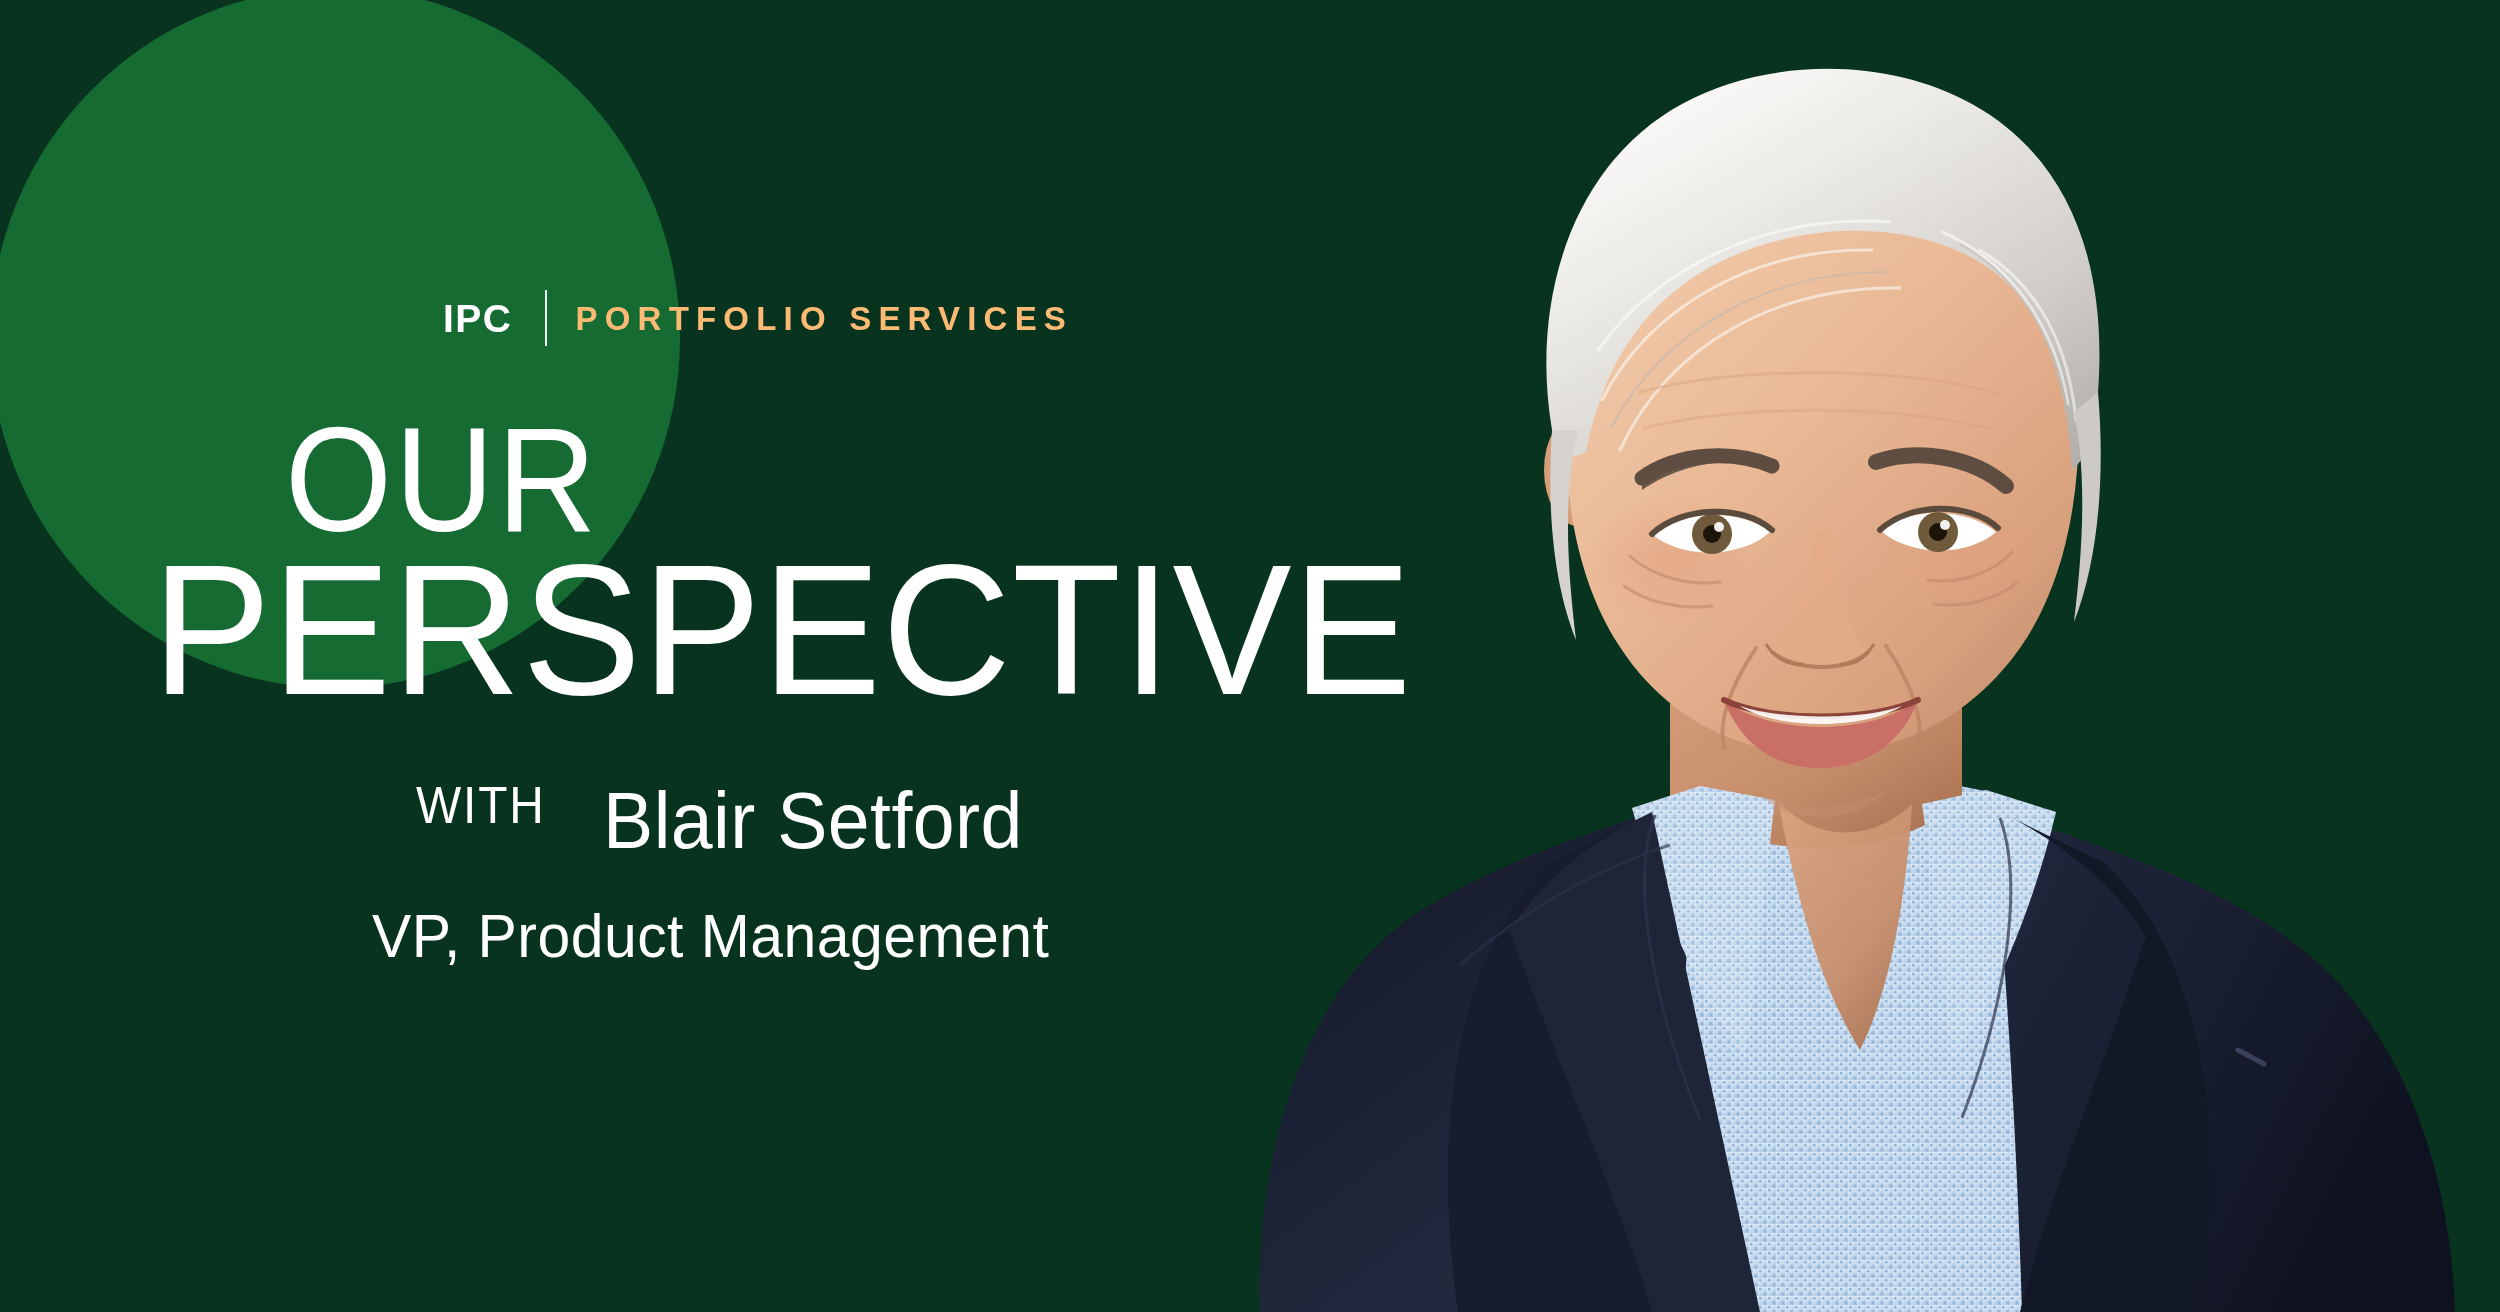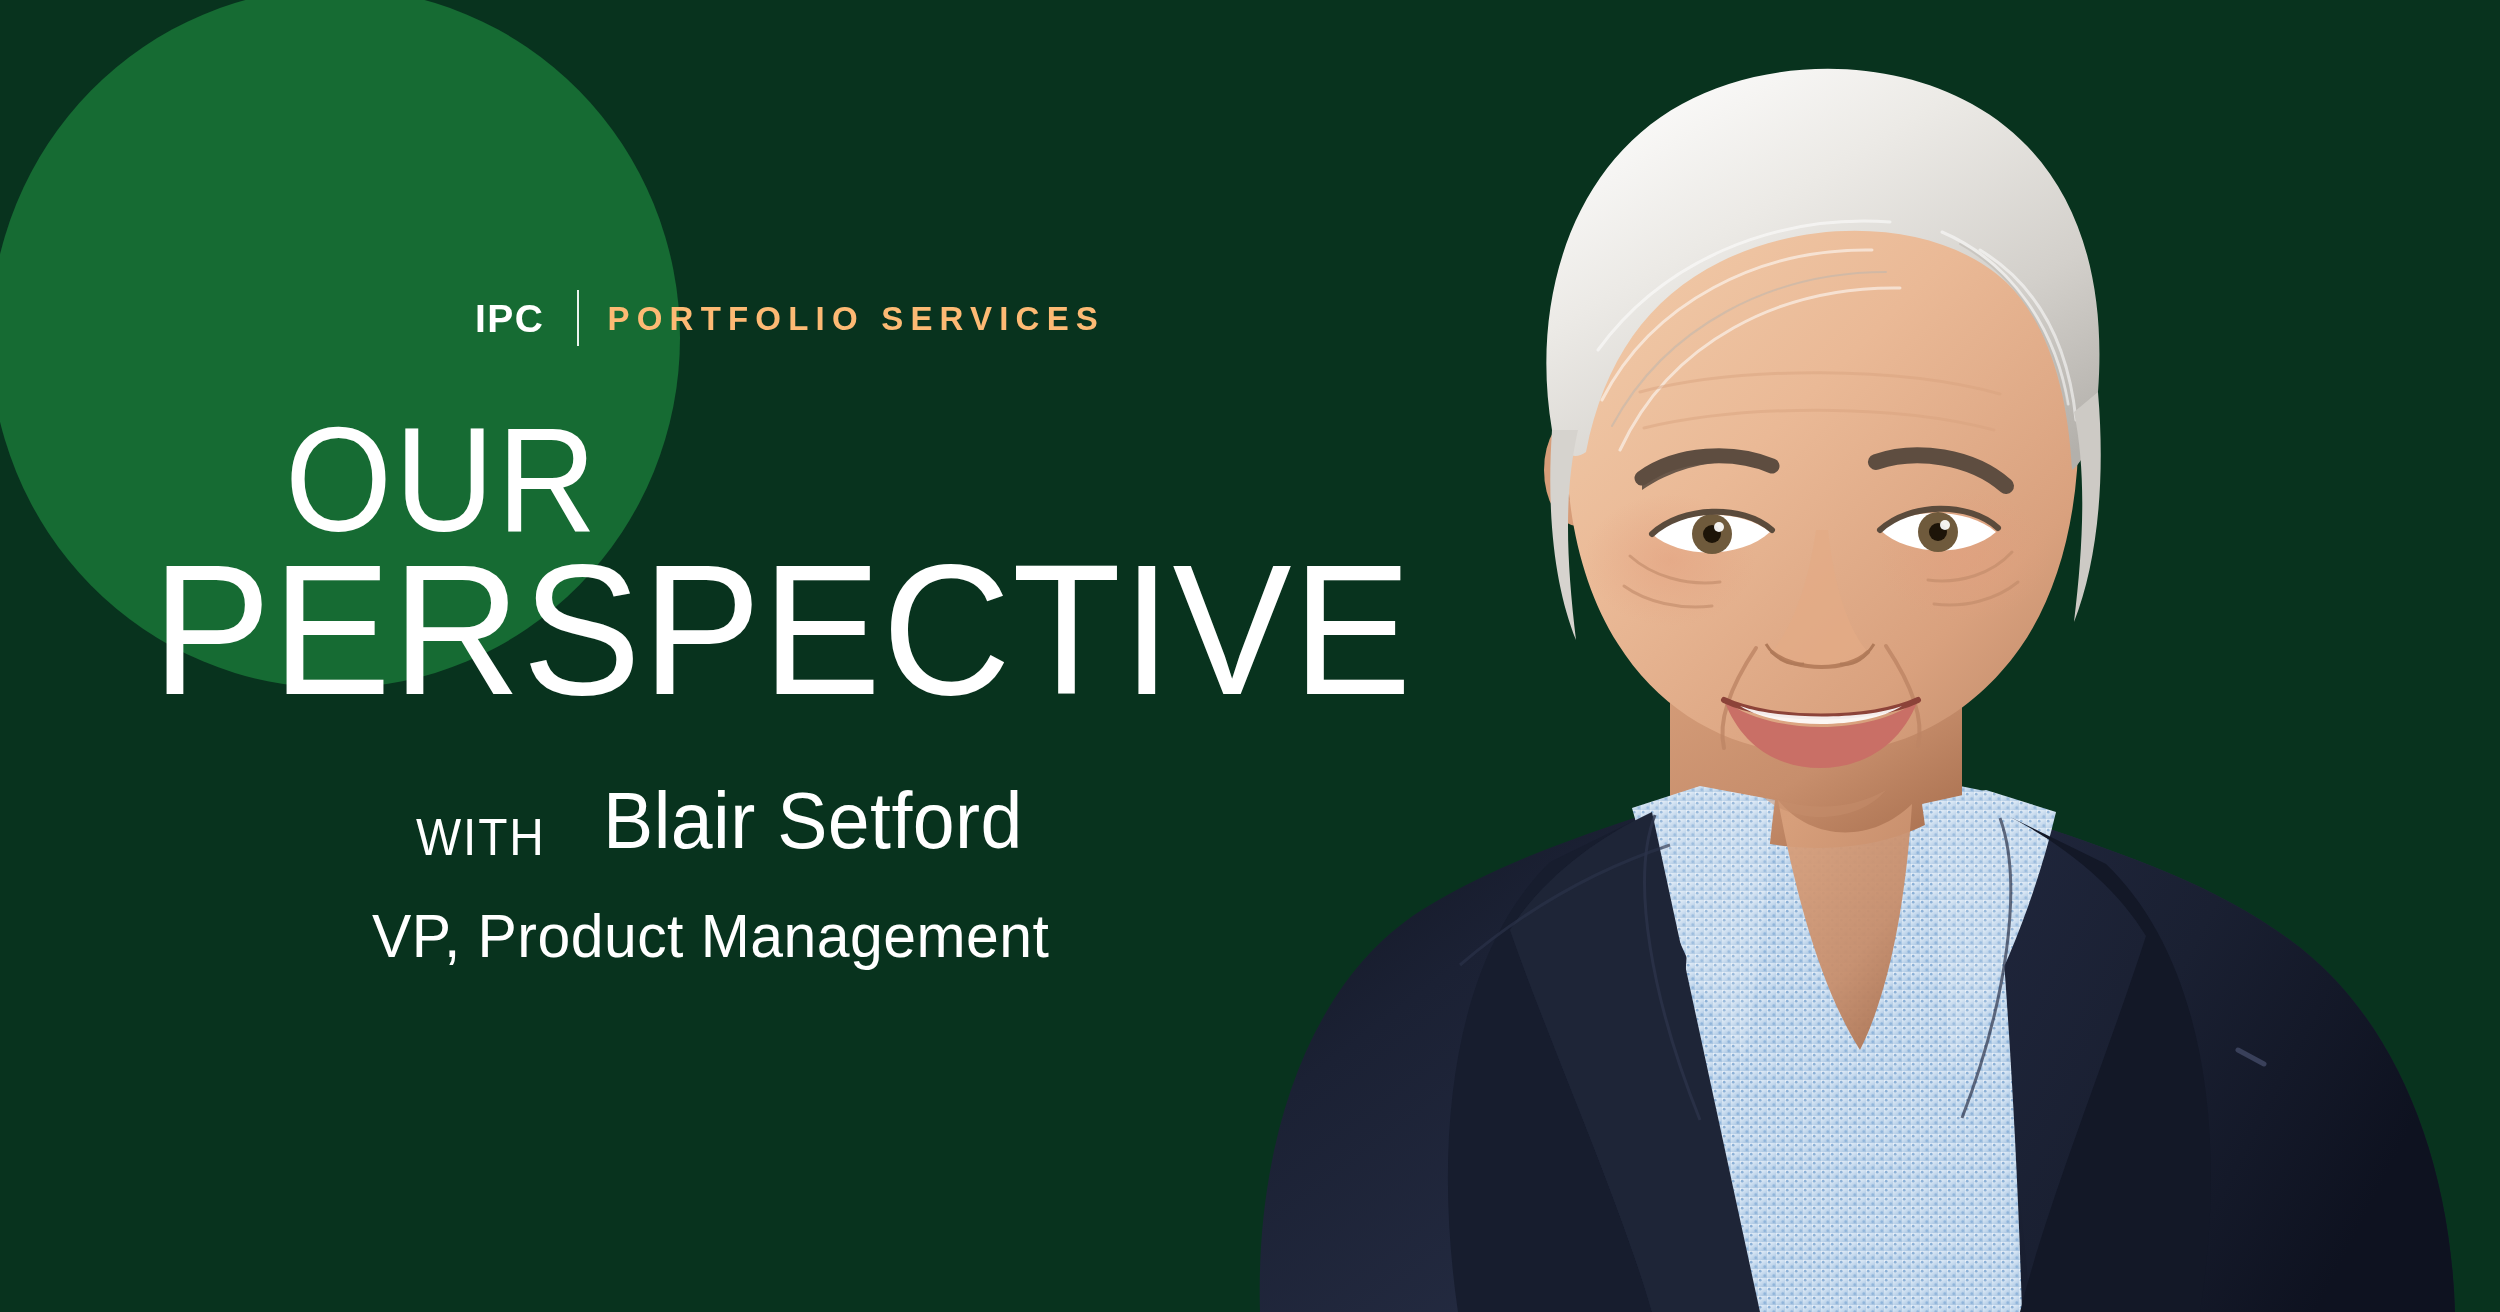--- a/index.html
+++ b/index.html
@@ -48,21 +48,20 @@
     align-items: center;
     height: 46px;
     white-space: nowrap;
   }
   .brand-ipc {
     font-size: 39px;
     font-weight: 700;
     letter-spacing: 1.5px;
     line-height: 1;
     color: #ffffff;
-    margin-left: 32px;
   }
   .brand-divider {
     width: 2px;
     height: 56px;
     background: #ffffff;
     opacity: .92;
     margin: 0 29px 0 32px;
     flex: none;
   }
   .brand-sub {
@@ -99,21 +98,21 @@
     transform: scaleX(0.965);
     transform-origin: left top;
     white-space: nowrap;
   }
 
   .byline {
     position: absolute;
     left: 416px;
     top: 775px;
     display: flex;
-    align-items: flex-end;
+    align-items: flex-start;
     white-space: nowrap;
   }
   .byline-with {
     font-size: 52px;
     font-weight: 200;
     letter-spacing: 2px;
     color: #ffffff;
     transform: scaleX(0.92);
     transform-origin: left bottom;
   }

